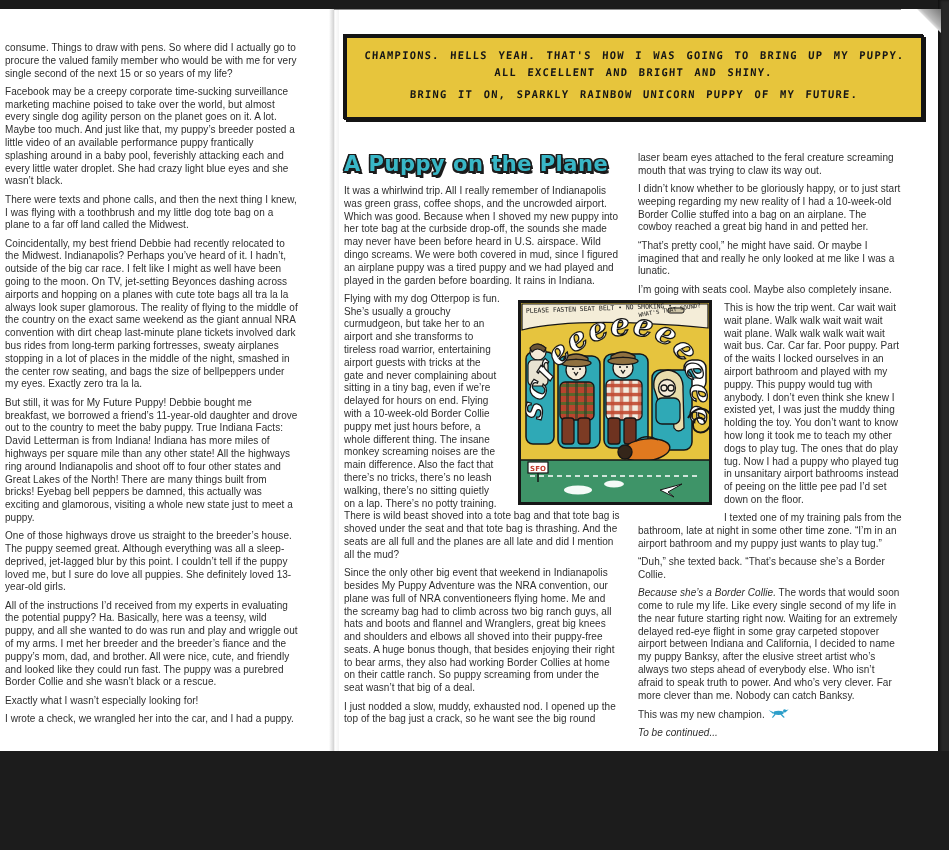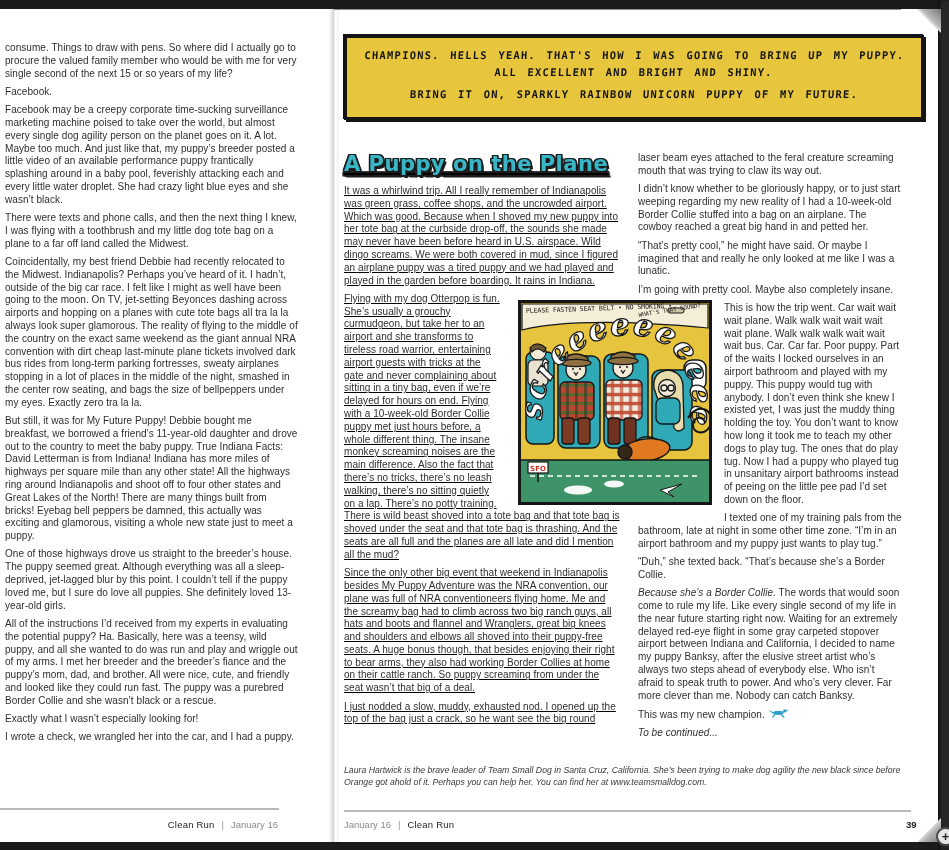--- a/index.html
+++ b/index.html
@@ -1,19 +1,19 @@
 <!DOCTYPE html>
 <html><head>
 <meta charset="utf-8">
 <style>
   * { margin:0; padding:0; box-sizing:border-box; }
   html,body { width:949px; height:850px; overflow:hidden; }
   body { background:#1c1c1c; font-family:"Liberation Sans", sans-serif; position:relative; }
 
-  .stage { position:absolute; left:0; top:0; width:949px; height:850px; overflow:hidden; }
+  .stage { position:absolute; left:0; top:0; width:949px; height:751px; overflow:hidden; }
 
   
   .strip-top    { position:absolute; left:0; top:0; width:949px; height:9px; background:#1b1b1b; z-index:6; }
   .strip-bottom { position:absolute; left:0; top:842px; width:949px; height:8px; background:#1b1b1b; z-index:6; }
   .strip-right  { position:absolute; left:938px; top:0; width:11px; height:850px; background:#272727; z-index:6;
                   box-shadow:inset 2px 0 3px rgba(0,0,0,.6); }
 
   
   .page { position:absolute; top:9px; height:833px; background:#ffffff; }
   .page-left  { left:0;   width:334px; }
@@ -37,21 +37,21 @@
   .banner p + p { margin-top:5px; }
 
   .article-title { font-family:"DejaVu Sans", sans-serif; font-weight:800; font-size:21px; letter-spacing:.5px;
             color:#38b6c6;
             text-shadow:-1.5px -1.5px 0 #1c1c1c, 1.5px -1.5px 0 #1c1c1c, -1.5px 1.5px 0 #1c1c1c,
                         1.5px 1.5px 0 #1c1c1c, 2.5px 2.5px 0 #1c1c1c, 0 -1.5px 0 #1c1c1c, 0 1.5px 0 #1c1c1c,
                         -1.5px 0 0 #1c1c1c, 1.5px 0 0 #1c1c1c;
             margin:0 0 9px 0; }
 
   .cols { position:absolute; left:10px; top:143px; width:558px; display:flex; }
-  .col1 { width:280px; margin-right:18px;text-decoration:underline; }
+  .col1 { width:280px; margin-right:18px; }
   .col2 { width:268px; }
   .spacer-r { float:right; width:117px; height:210px; }
   .spacer-l { float:left;  width:86px;  height:212px; }
 
   .illustration { position:absolute; left:184px; top:291px; width:194px; height:205px; z-index:2; }
 
   .dog-icon-svg { vertical-align:-1px; margin-left:3px; }
 
   
   .rule { position:absolute; height:2px; background:#b9b9b9; }
@@ -80,21 +80,20 @@
               font-weight:bold; text-align:center; line-height:15px; cursor:pointer; }
 </style>
 </head>
 <body>
 
 <div class="stage">
 
   <div class="page page-left">
     <div class="copy left-copy">
       <p>consume. Things to draw with pens. So where did I actually go to procure the valued family member who would be with me for very single second of the next 15 or so years of my life?</p>
-      <p>Facebook.</p>
       <p>Facebook may be a creepy corporate time-sucking surveillance marketing machine poised to take over the world, but almost every single dog agility person on the planet goes on it. A lot. Maybe too much. And just like that, my puppy’s breeder posted a little video of an available performance puppy frantically splashing around in a baby pool, feverishly attacking each and every little water droplet. She had crazy light blue eyes and she wasn’t black.</p>
       <p>There were texts and phone calls, and then the next thing I knew, I was flying with a toothbrush and my little dog tote bag on a plane to a far off land called the Midwest.</p>
       <p>Coincidentally, my best friend Debbie had recently relocated to the Midwest. Indianapolis? Perhaps you’ve heard of it. I hadn’t, outside of the big car race. I felt like I might as well have been going to the moon. On TV, jet-setting Beyonces dashing across airports and hopping on a planes with cute tote bags all tra la la always look super glamorous. The reality of flying to the middle of the country on the exact same weekend as the giant annual NRA convention with dirt cheap last-minute plane tickets involved dark bus rides from long-term parking fortresses, sweaty airplanes stopping in a lot of places in the middle of the night, smashed in the center row seating, and bags the size of bellpeppers under my eyes. Exactly zero tra la la.</p>
       <p>But still, it was for My Future Puppy! Debbie bought me breakfast, we borrowed a friend’s 11-year-old daughter and drove out to the country to meet the baby puppy. True Indiana Facts: David Letterman is from Indiana! Indiana has more miles of highways per square mile than any other state! All the highways ring around Indianapolis and shoot off to four other states and Great Lakes of the North! There are many things built from bricks! Eyebag bell peppers be damned, this actually was exciting and glamorous, visiting a whole new state just to meet a puppy.</p>
       <p>One of those highways drove us straight to the breeder’s house. The puppy seemed great. Although everything was all a sleep-deprived, jet-lagged blur by this point. I couldn’t tell if the puppy loved me, but I sure do love all puppies. She definitely loved 13-year-old girls.</p>
       <p>All of the instructions I’d received from my experts in evaluating the potential puppy? Ha. Basically, here was a teensy, wild puppy, and all she wanted to do was run and play and wriggle out of my arms. I met her breeder and the breeder’s fiance and the puppy’s mom, dad, and brother. All were nice, cute, and friendly and looked like they could run fast. The puppy was a purebred Border Collie and she wasn’t black or a rescue.</p>
       <p>Exactly what I wasn’t especially looking for!</p>
       <p>I wrote a check, we wrangled her into the car, and I had a puppy.</p>
     </div>
     <div class="rule footer-rule-left"></div>
@@ -116,21 +115,21 @@
         <p>It was a whirlwind trip. All I really remember of Indianapolis was green grass, coffee shops, and the uncrowded airport. Which was good. Because when I shoved my new puppy into her tote bag at the curbside drop-off, the sounds she made may never have been before heard in U.S. airspace. Wild dingo screams. We were both covered in mud, since I figured an airplane puppy was a tired puppy and we had played and played in the garden before boarding. It rains in Indiana.</p>
         <div class="spacer-r"></div>
         <p>Flying with my dog Otterpop is fun. She’s usually a grouchy curmudgeon, but take her to an airport and she transforms to tireless road warrior, entertaining airport guests with tricks at the gate and never complaining about sitting in a tiny bag, even if we’re delayed for hours on end. Flying with a 10-week-old Border Collie puppy met just hours before, a whole different thing. The insane monkey screaming noises are the main difference. Also the fact that there’s no tricks, there’s no leash walking, there’s no sitting quietly on a lap. There’s no potty training. There is wild beast shoved into a tote bag and that tote bag is shoved under the seat and that tote bag is thrashing. And the seats are all full and the planes are all late and did I mention all the mud?</p>
         <p>Since the only other big event that weekend in Indianapolis besides My Puppy Adventure was the NRA convention, our plane was full of NRA conventioneers flying home. Me and the screamy bag had to climb across two big ranch guys, all hats and boots and flannel and Wranglers, great big knees and shoulders and elbows all shoved into their puppy-free seats. A huge bonus though, that besides enjoying their right to bear arms, they also had working Border Collies at home on their cattle ranch. So puppy screaming from under the seat wasn’t that big of a deal.</p>
         <p>I just nodded a slow, muddy, exhausted nod. I opened up the top of the bag just a crack, so he want see the big round</p>
       </div>
       <div class="col2">
         <p>laser beam eyes attached to the feral creature screaming mouth that was trying to claw its way out.</p>
         <p>I didn’t know whether to be gloriously happy, or to just start weeping regarding my new reality of I had a 10-week-old Border Collie stuffed into a bag on an airplane. The cowboy reached a great big hand in and petted her.</p>
         <p>“That’s pretty cool,” he might have said. Or maybe I imagined that and really he only looked at me like I was a lunatic.</p>
-        <p>I’m going with pretty cool. Maybe also completely insane.</p>
+        <p>I’m going with seats cool. Maybe also completely insane.</p>
         <div class="spacer-l"></div>
         <p>This is how the trip went. Car wait wait wait plane. Walk walk wait wait wait wait plane. Walk walk walk wait wait wait bus. Car. Car far. Poor puppy. Part of the waits I locked ourselves in an airport bathroom and played with my puppy. This puppy would tug with anybody. I don’t even think she knew I existed yet, I was just the muddy thing holding the toy. You don’t want to know how long it took me to teach my other dogs to play tug. The ones that do play tug. Now I had a puppy who played tug in unsanitary airport bathrooms instead of peeing on the little pee pad I’d set down on the floor.</p>
         <p>I texted one of my training pals from the bathroom, late at night in some other time zone. “I’m in an airport bathroom and my puppy just wants to play tug.”</p>
         <p>“Duh,” she texted back. “That’s because she’s a Border Collie.</p>
         <p><span class="italic">Because she’s a Border Collie.</span><span> The words that would soon come to rule my life. Like every single second of my life in the near future starting right now. Waiting for an extremely delayed red-eye flight in some gray carpeted stopover airport between Indiana and California, I decided to name my puppy Banksy, after the elusive street artist who’s always two steps ahead of everybody else. Who isn’t afraid to speak truth to power. And who’s very clever. Far more clever than me. Nobody can catch Banksy.</span></p>
         <p><span>This was my new champion.</span><svg class="dog-icon-svg" width="21" height="11" viewBox="0 0 21 11">
               <g fill="#2d9fca">
                <ellipse cx="10.5" cy="4.8" rx="5.2" ry="2.1"></ellipse>
                <circle cx="16.6" cy="2.9" r="1.6"></circle>
                <path d="M17.2 2.2 L20.6 1.6 L17.8 4.1 Z"></path>

